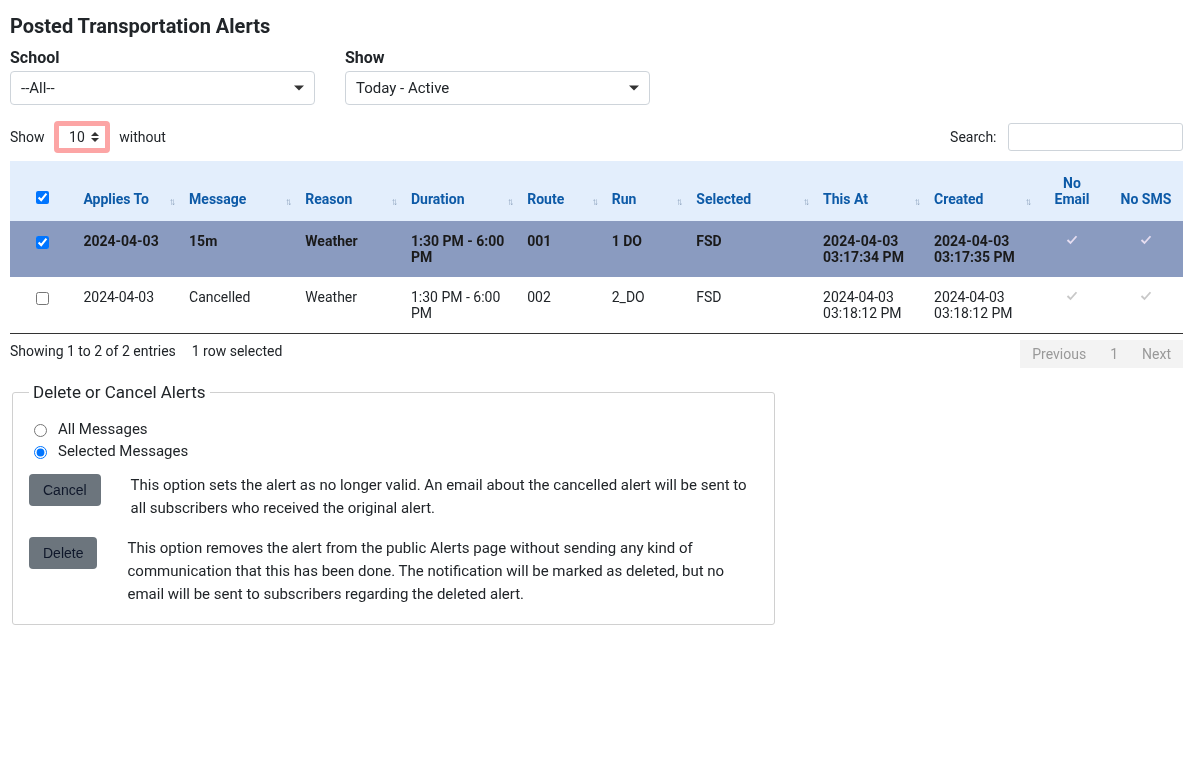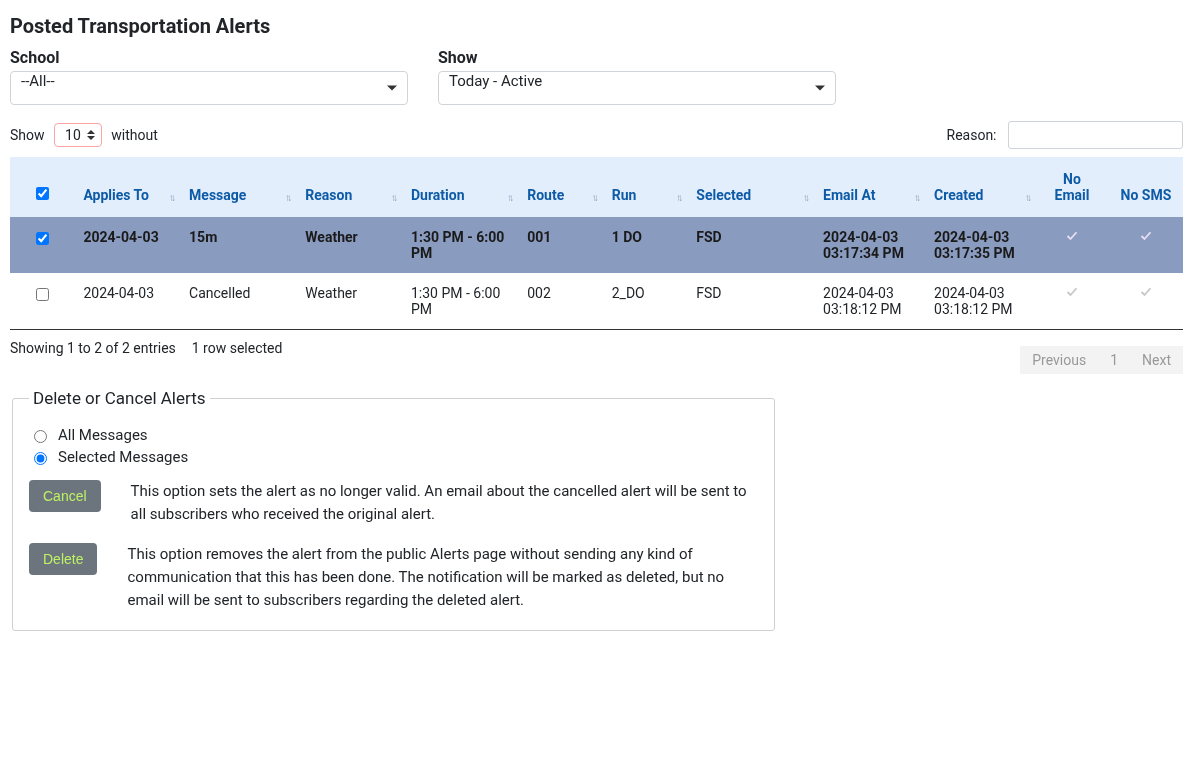--- a/index.html
+++ b/index.html
@@ -23,27 +23,27 @@
       margin-bottom: 16px;
     }
     .filter-group label {
       display: block;
       font-weight: 700;
       font-size: 16px;
       margin-bottom: 4px;
     }
     .select {
       position: relative;
-      width: 398px;
+      width: 305px;
       height: 34px;
       border: 1px solid #ced4da;
       border-radius: 4px;
       background: #fff;
       display: flex;
-      align-items: flex-start;
+      align-items: center;
       padding: 0 30px 0 10px;
       font-size: 15px;
       cursor: pointer;
     }
     .select .caret {
       position: absolute;
       right: 10px;
       top: 50%;
       transform: translateY(-50%);
       width: 0; height: 0;
@@ -54,21 +54,21 @@
     .controls-row {
       display: flex;
       justify-content: space-between;
       align-items: center;
       margin-bottom: 8px;
     }
     .page-length-select {
       display: inline-flex;
       align-items: center;
       gap: 6px;
-      border: 1px solid #fca5a5;
+      border: 5px solid #fca5a5;
       border-radius: 4px;
       padding: 3px 6px 3px 10px;
       margin: 0 6px;
       cursor: pointer;
     }
     .caret-sort {
       display: inline-flex;
       flex-direction: column;
       gap: 2px;
     }
@@ -128,22 +128,21 @@
     }
     .center { text-align: center; }
     .check-icon {
       display: inline-block;
       width: 12px; height: 12px;
     }
     .check-icon svg { width: 12px; height: 12px; }
     .footer-row {
       display: flex;
       justify-content: space-between;
-      align-items: flex-start;
-      margin-top: 10px;
+      align-items: center;
     }
     .footer-info {
       display: flex;
       gap: 16px;
       font-size: 14px;
     }
     .pagination {
       display: flex;
       align-items: center;
       margin-top: 6px;
@@ -180,21 +179,21 @@
     }
     .action-row {
       display: flex;
       gap: 30px;
       align-items: flex-start;
       margin-bottom: 16px;
     }
     .action-row:last-child { margin-bottom: 0; }
     .btn {
       background: #6c757d;
-      color: #bef264;
+      color: #0f172a;
       border: none;
       border-radius: 4px;
       padding: 8px 14px;
       font-size: 14px;
       cursor: pointer;
       min-width: 65px;
     }
     .action-desc {
       flex: 1;
       font-size: 15px;
@@ -230,21 +229,21 @@
     <span class="page-length-select">
       <span>10</span>
       <span class="caret-sort">
         <span class="up"></span>
           <span class="down"></span>
       </span>
     </span>
     <span>without</span>
   </div>
   <div>
-    <span>Reason:</span>
+    <span>Search:</span>
     <input type="text" class="search-input" style="">
   </div>
 </div>
 
 <table>
   <thead>
     <tr>
       <th class="checkbox-col" style="width:60px;">
         <input type="checkbox" checked="" style="">
       </th>
@@ -270,21 +269,21 @@
       </th>
       <th style="width:80px;">
         <span>Run</span>
         <span class="sort-icon">↑↓</span>
       </th>
       <th style="width:120px;">
         <span>Selected</span>
         <span class="sort-icon">↑↓</span>
       </th>
       <th style="width:105px;">
-        <span>Email At</span>
+        <span>This At</span>
         <span class="sort-icon">↑↓</span>
       </th>
       <th style="width:105px;">
         <span>Created</span>
         <span class="sort-icon">↑↓</span>
       </th>
       <th class="flag-col" style="width:70px;">
         <span>No Email</span>
       </th>
       <th class="flag-col" style="width:70px;">

